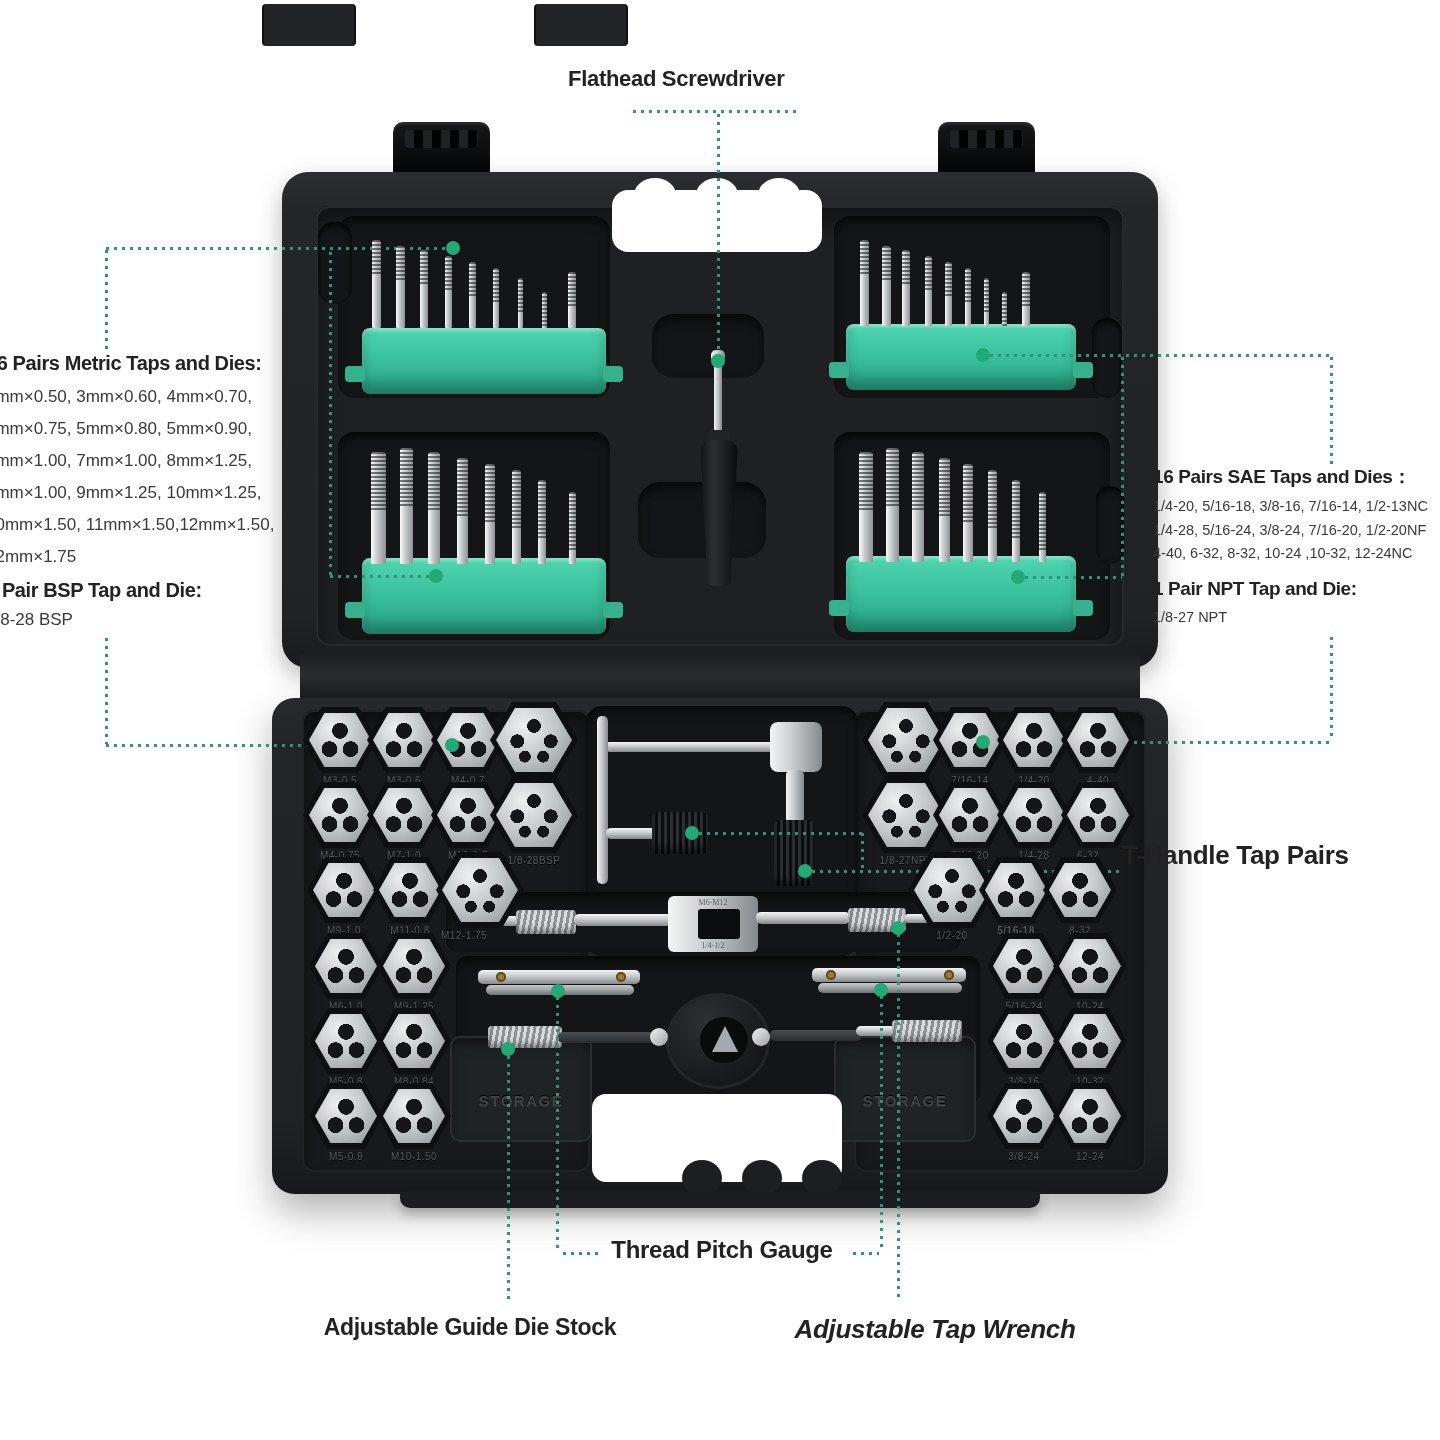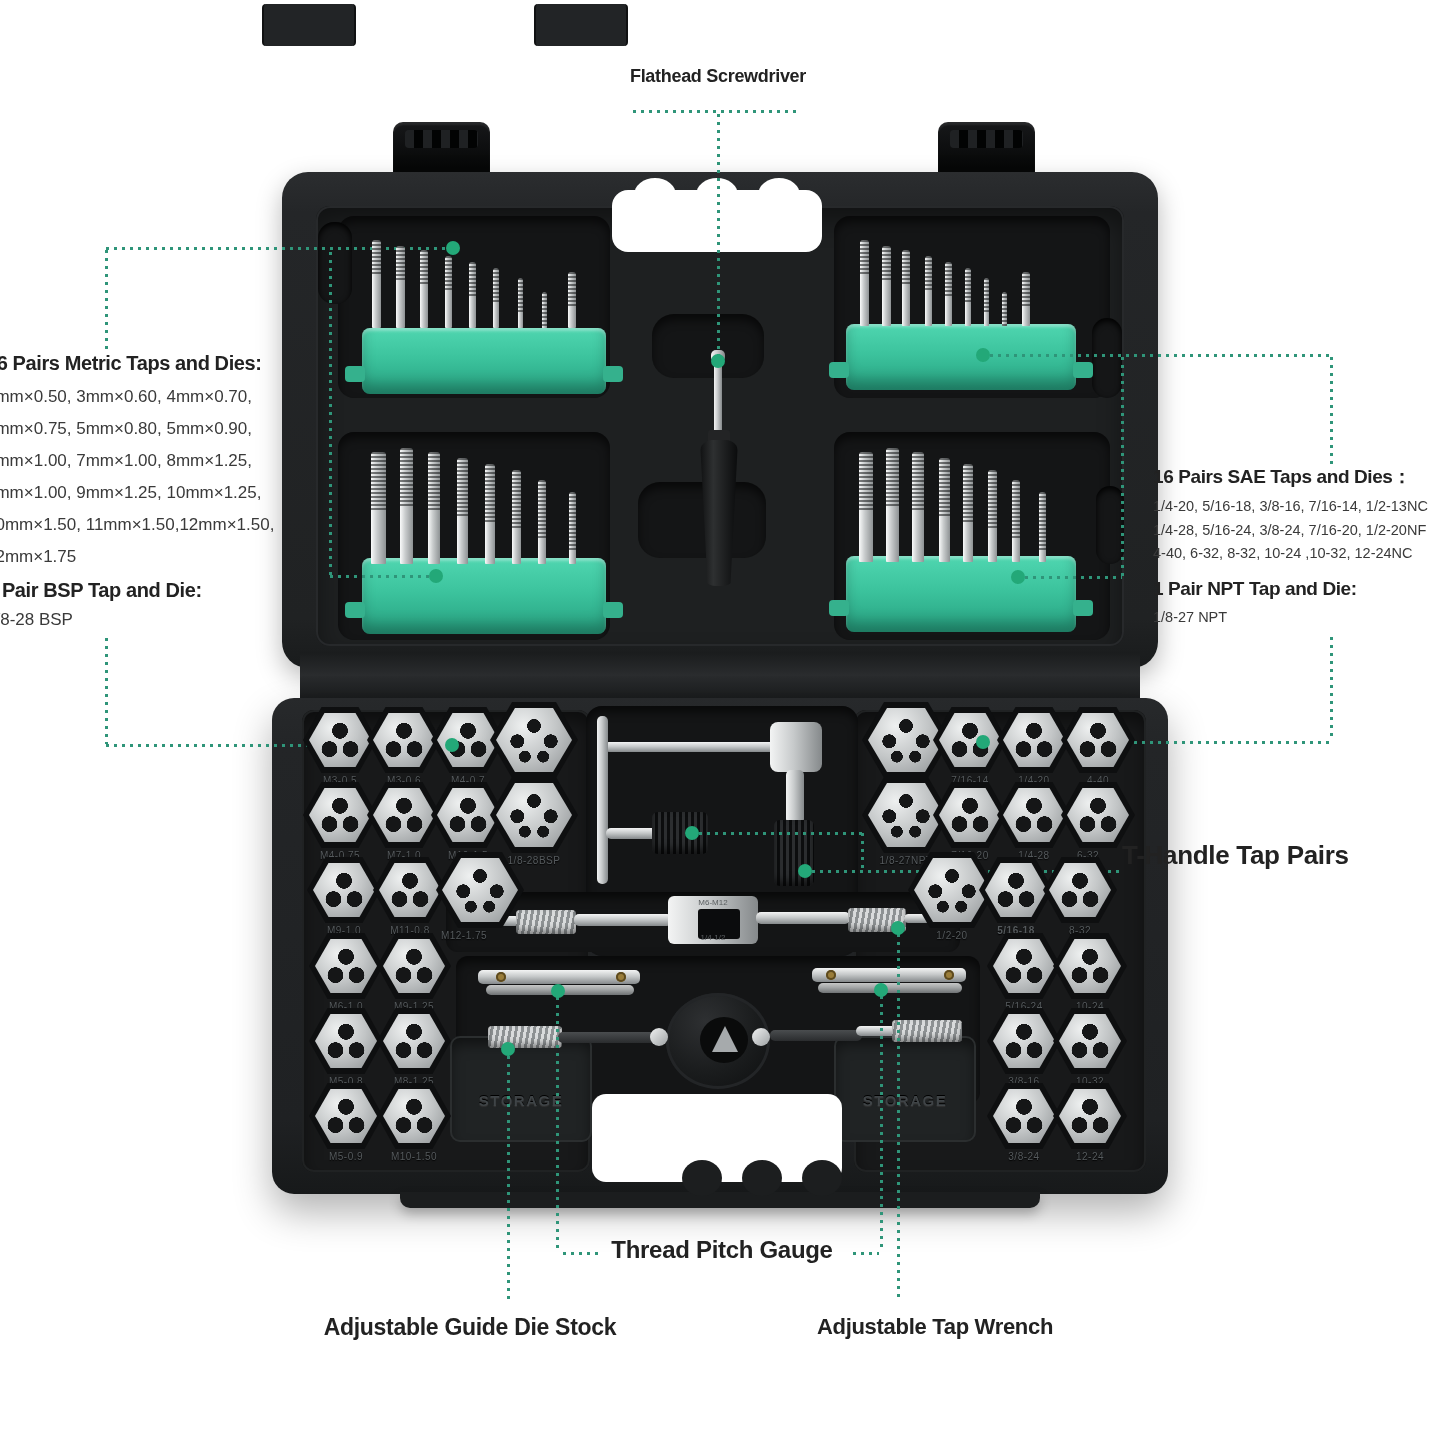--- a/index.html
+++ b/index.html
@@ -132,21 +132,21 @@
 <div class="metal-v" style="left:597px;top:716px;width:11px;height:168px;"></div>
 <div class="metal-h" style="left:606px;top:828px;width:52px;height:11px;"></div>
 <div class="chuck" style="left:652px;top:812px;width:56px;height:42px;"></div>
 <div class="metal-v" style="left:770px;top:722px;width:52px;height:50px;border-radius:8px;"></div>
 <div class="metal-v" style="left:786px;top:770px;width:18px;height:54px;"></div>
 <div class="chuck" style="left:774px;top:820px;width:40px;height:66px;"></div>
 
 <div class="metal-h" style="left:498px;top:916px;width:22px;height:10px;"></div>
 <div class="knurl" style="left:516px;top:910px;width:60px;height:24px;"></div>
 <div class="metal-h" style="left:574px;top:914px;width:98px;height:12px;"></div>
-<div class="metal-v" style="left:668px;top:896px;width:90px;height:48px;border-radius:6px;">
+<div class="metal-v" style="left:668px;top:896px;width:90px;height:56px;border-radius:6px;font-family:Liberation Serif, serif;">
   <div style="position:absolute;left:30px;top:13px;width:42px;height:30px;background:#0b0c0d;border-radius:3px;"></div>
   <div style="position:absolute;left:0;right:0;top:2px;text-align:center;font-size:8px;color:#5a5e60;">M6-M12</div>
   <div style="position:absolute;left:0;right:0;bottom:2px;text-align:center;font-size:8px;color:#5a5e60;">1/4-1/2</div>
 </div>
 <div class="metal-h" style="left:756px;top:912px;width:94px;height:12px;"></div>
 <div class="knurl" style="left:848px;top:908px;width:58px;height:24px;"></div>
 <div class="metal-h" style="left:904px;top:914px;width:44px;height:9px;"></div>
 
 <div class="metal-h" style="left:478px;top:970px;width:162px;height:14px;"></div>
 <div class="metal-h" style="left:486px;top:985px;width:148px;height:10px;opacity:.8;"></div>
@@ -199,25 +199,25 @@
 <div class="gdot" style="left:1011px;top:570px;"></div>
 <div class="gdot" style="left:976px;top:735px;"></div>
 <div class="gdot" style="left:685px;top:826px;"></div>
 <div class="gdot" style="left:798px;top:864px;"></div>
 <div class="gdot" style="left:711px;top:354px;"></div>
 <div class="gdot" style="left:551px;top:984px;"></div>
 <div class="gdot" style="left:874px;top:983px;"></div>
 <div class="gdot" style="left:501px;top:1042px;"></div>
 <div class="gdot" style="left:891px;top:921px;"></div>
 
-<div class="callout" style="left:568px;top:66px;width:300px;text-align:center;font-size:18px;">Flathead Screwdriver</div>
+<div class="callout" style="left:568px;top:66px;width:300px;font-size:22px;">Flathead Screwdriver</div>
 <div class="callout" style="left:1122px;top:840px;font-size:26px;">T-Handle Tap Pairs</div>
 <div class="callout" style="left:572px;top:1236px;width:300px;text-align:center;font-size:24px;">Thread Pitch Gauge</div>
 <div class="callout" style="left:270px;top:1314px;width:400px;text-align:center;font-size:23px;">Adjustable Guide Die Stock</div>
-<div class="callout" style="left:735px;top:1314px;width:400px;text-align:center;font-size:22px;">Adjustable Tap Wrench</div>
+<div class="callout" style="left:735px;top:1314px;width:400px;text-align:center;font-size:26px;font-style:italic;">Adjustable Tap Wrench</div>
 
 <div class="spec-block" style="left:-14px;top:352px;width:310px;">
   <div class="spec-h">16 Pairs Metric Taps and Dies:</div>
   <div class="spec-l" style="margin-top:6px;">3mm×0.50, 3mm×0.60, 4mm×0.70,</div>
   <div class="spec-l">4mm×0.75, 5mm×0.80, 5mm×0.90,</div>
   <div class="spec-l">6mm×1.00, 7mm×1.00, 8mm×1.25,</div>
   <div class="spec-l">9mm×1.00, 9mm×1.25, 10mm×1.25,</div>
   <div class="spec-l">10mm×1.50, 11mm×1.50,12mm×1.50,</div>
   <div class="spec-l">12mm×1.75</div>
   <div class="spec-h" style="margin-top:6px;">1 Pair BSP Tap and Die:</div>
@@ -304,21 +304,21 @@
 <div class="die" style="left: 315px; top: 939px; width: 62px; height: 54px; background: radial-gradient(8px at 50% 33%, rgb(21, 22, 23) 97%, rgba(0, 0, 0, 0) 100%), radial-gradient(8px at 33% 67%, rgb(21, 22, 23) 97%, rgba(0, 0, 0, 0) 100%), radial-gradient(8px at 67% 67%, rgb(21, 22, 23) 97%, rgba(0, 0, 0, 0) 100%), radial-gradient(circle at 36% 28%, rgb(238, 240, 240), rgb(194, 197, 198) 50%, rgb(140, 144, 146) 100%);"></div>
 <div class="die-label" style="left: 298px; top: 1001px;">M6-1.0</div>
 <div class="die-pocket" style="left: 377px; top: 933px; width: 74px; height: 66px;"></div>
 <div class="die" style="left: 383px; top: 939px; width: 62px; height: 54px; background: radial-gradient(8px at 50% 33%, rgb(21, 22, 23) 97%, rgba(0, 0, 0, 0) 100%), radial-gradient(8px at 33% 67%, rgb(21, 22, 23) 97%, rgba(0, 0, 0, 0) 100%), radial-gradient(8px at 67% 67%, rgb(21, 22, 23) 97%, rgba(0, 0, 0, 0) 100%), radial-gradient(circle at 36% 28%, rgb(238, 240, 240), rgb(194, 197, 198) 50%, rgb(140, 144, 146) 100%);"></div>
 <div class="die-label" style="left: 366px; top: 1001px;">M9-1.25</div>
 <div class="die-pocket" style="left: 309px; top: 1008px; width: 74px; height: 66px;"></div>
 <div class="die" style="left: 315px; top: 1014px; width: 62px; height: 54px; background: radial-gradient(8px at 50% 33%, rgb(21, 22, 23) 97%, rgba(0, 0, 0, 0) 100%), radial-gradient(8px at 33% 67%, rgb(21, 22, 23) 97%, rgba(0, 0, 0, 0) 100%), radial-gradient(8px at 67% 67%, rgb(21, 22, 23) 97%, rgba(0, 0, 0, 0) 100%), radial-gradient(circle at 36% 28%, rgb(238, 240, 240), rgb(194, 197, 198) 50%, rgb(140, 144, 146) 100%);"></div>
 <div class="die-label" style="left: 298px; top: 1076px;">M5-0.8</div>
 <div class="die-pocket" style="left: 377px; top: 1008px; width: 74px; height: 66px;"></div>
 <div class="die" style="left: 383px; top: 1014px; width: 62px; height: 54px; background: radial-gradient(8px at 50% 33%, rgb(21, 22, 23) 97%, rgba(0, 0, 0, 0) 100%), radial-gradient(8px at 33% 67%, rgb(21, 22, 23) 97%, rgba(0, 0, 0, 0) 100%), radial-gradient(8px at 67% 67%, rgb(21, 22, 23) 97%, rgba(0, 0, 0, 0) 100%), radial-gradient(circle at 36% 28%, rgb(238, 240, 240), rgb(194, 197, 198) 50%, rgb(140, 144, 146) 100%);"></div>
-<div class="die-label" style="left: 366px; top: 1076px;">M8-1.25</div>
+<div class="die-label" style="left: 366px; top: 1076px;">M8-0.84</div>
 <div class="die-pocket" style="left: 309px; top: 1083px; width: 74px; height: 66px;"></div>
 <div class="die" style="left: 315px; top: 1089px; width: 62px; height: 54px; background: radial-gradient(8px at 50% 33%, rgb(21, 22, 23) 97%, rgba(0, 0, 0, 0) 100%), radial-gradient(8px at 33% 67%, rgb(21, 22, 23) 97%, rgba(0, 0, 0, 0) 100%), radial-gradient(8px at 67% 67%, rgb(21, 22, 23) 97%, rgba(0, 0, 0, 0) 100%), radial-gradient(circle at 36% 28%, rgb(238, 240, 240), rgb(194, 197, 198) 50%, rgb(140, 144, 146) 100%);"></div>
 <div class="die-label" style="left: 298px; top: 1151px;">M5-0.9</div>
 <div class="die-pocket" style="left: 377px; top: 1083px; width: 74px; height: 66px;"></div>
 <div class="die" style="left: 383px; top: 1089px; width: 62px; height: 54px; background: radial-gradient(8px at 50% 33%, rgb(21, 22, 23) 97%, rgba(0, 0, 0, 0) 100%), radial-gradient(8px at 33% 67%, rgb(21, 22, 23) 97%, rgba(0, 0, 0, 0) 100%), radial-gradient(8px at 67% 67%, rgb(21, 22, 23) 97%, rgba(0, 0, 0, 0) 100%), radial-gradient(circle at 36% 28%, rgb(238, 240, 240), rgb(194, 197, 198) 50%, rgb(140, 144, 146) 100%);"></div>
 <div class="die-label" style="left: 366px; top: 1151px;">M10-1.50</div>
 <div class="die-pocket" style="left: 862px; top: 702px; width: 88px; height: 76px;"></div>
 <div class="die" style="left: 868px; top: 708px; width: 76px; height: 64px; background: radial-gradient(7px at 50% 28%, rgb(21, 22, 23) 97%, rgba(0, 0, 0, 0) 100%), radial-gradient(7px at 28% 52%, rgb(21, 22, 23) 97%, rgba(0, 0, 0, 0) 100%), radial-gradient(7px at 72% 52%, rgb(21, 22, 23) 97%, rgba(0, 0, 0, 0) 100%), radial-gradient(6px at 38% 76%, rgb(21, 22, 23) 97%, rgba(0, 0, 0, 0) 100%), radial-gradient(6px at 62% 76%, rgb(21, 22, 23) 97%, rgba(0, 0, 0, 0) 100%), radial-gradient(circle at 36% 28%, rgb(238, 240, 240), rgb(194, 197, 198) 50%, rgb(140, 144, 146) 100%);"></div>
 <div class="die-label" style="left: 858px; top: 780px;">1/2-13</div>
 <div class="die-pocket" style="left: 933px; top: 707px; width: 74px; height: 66px;"></div>

